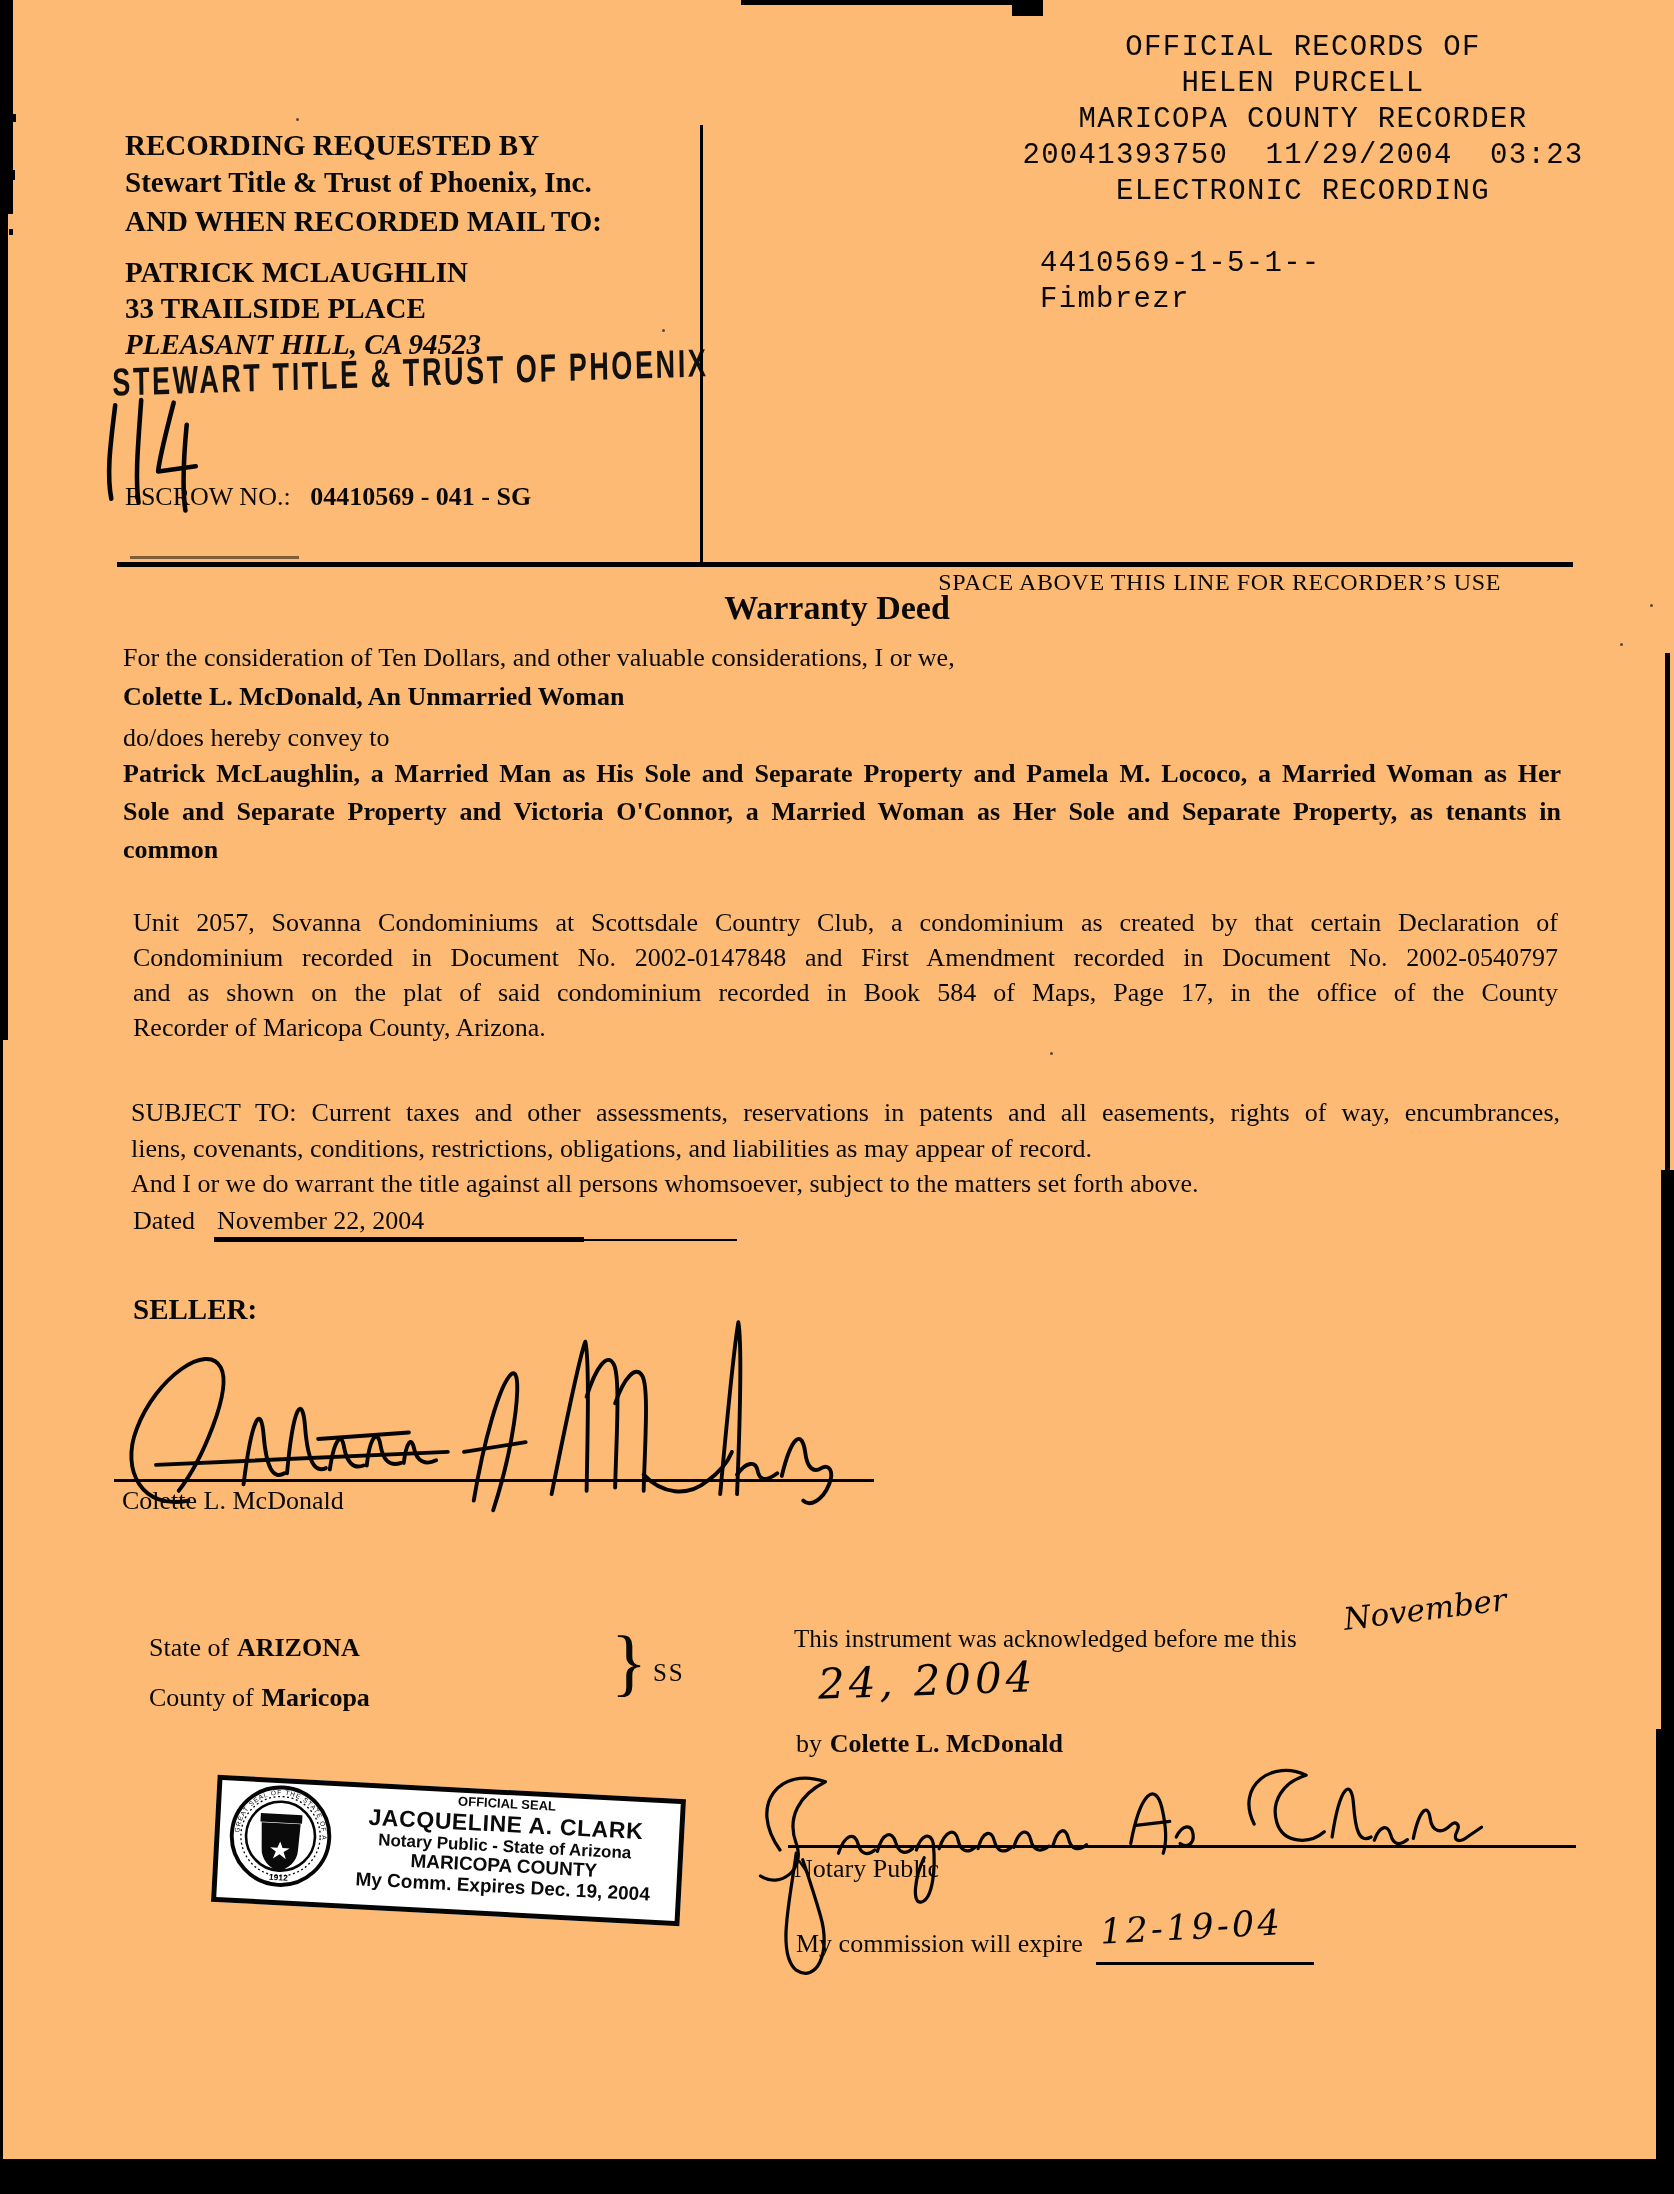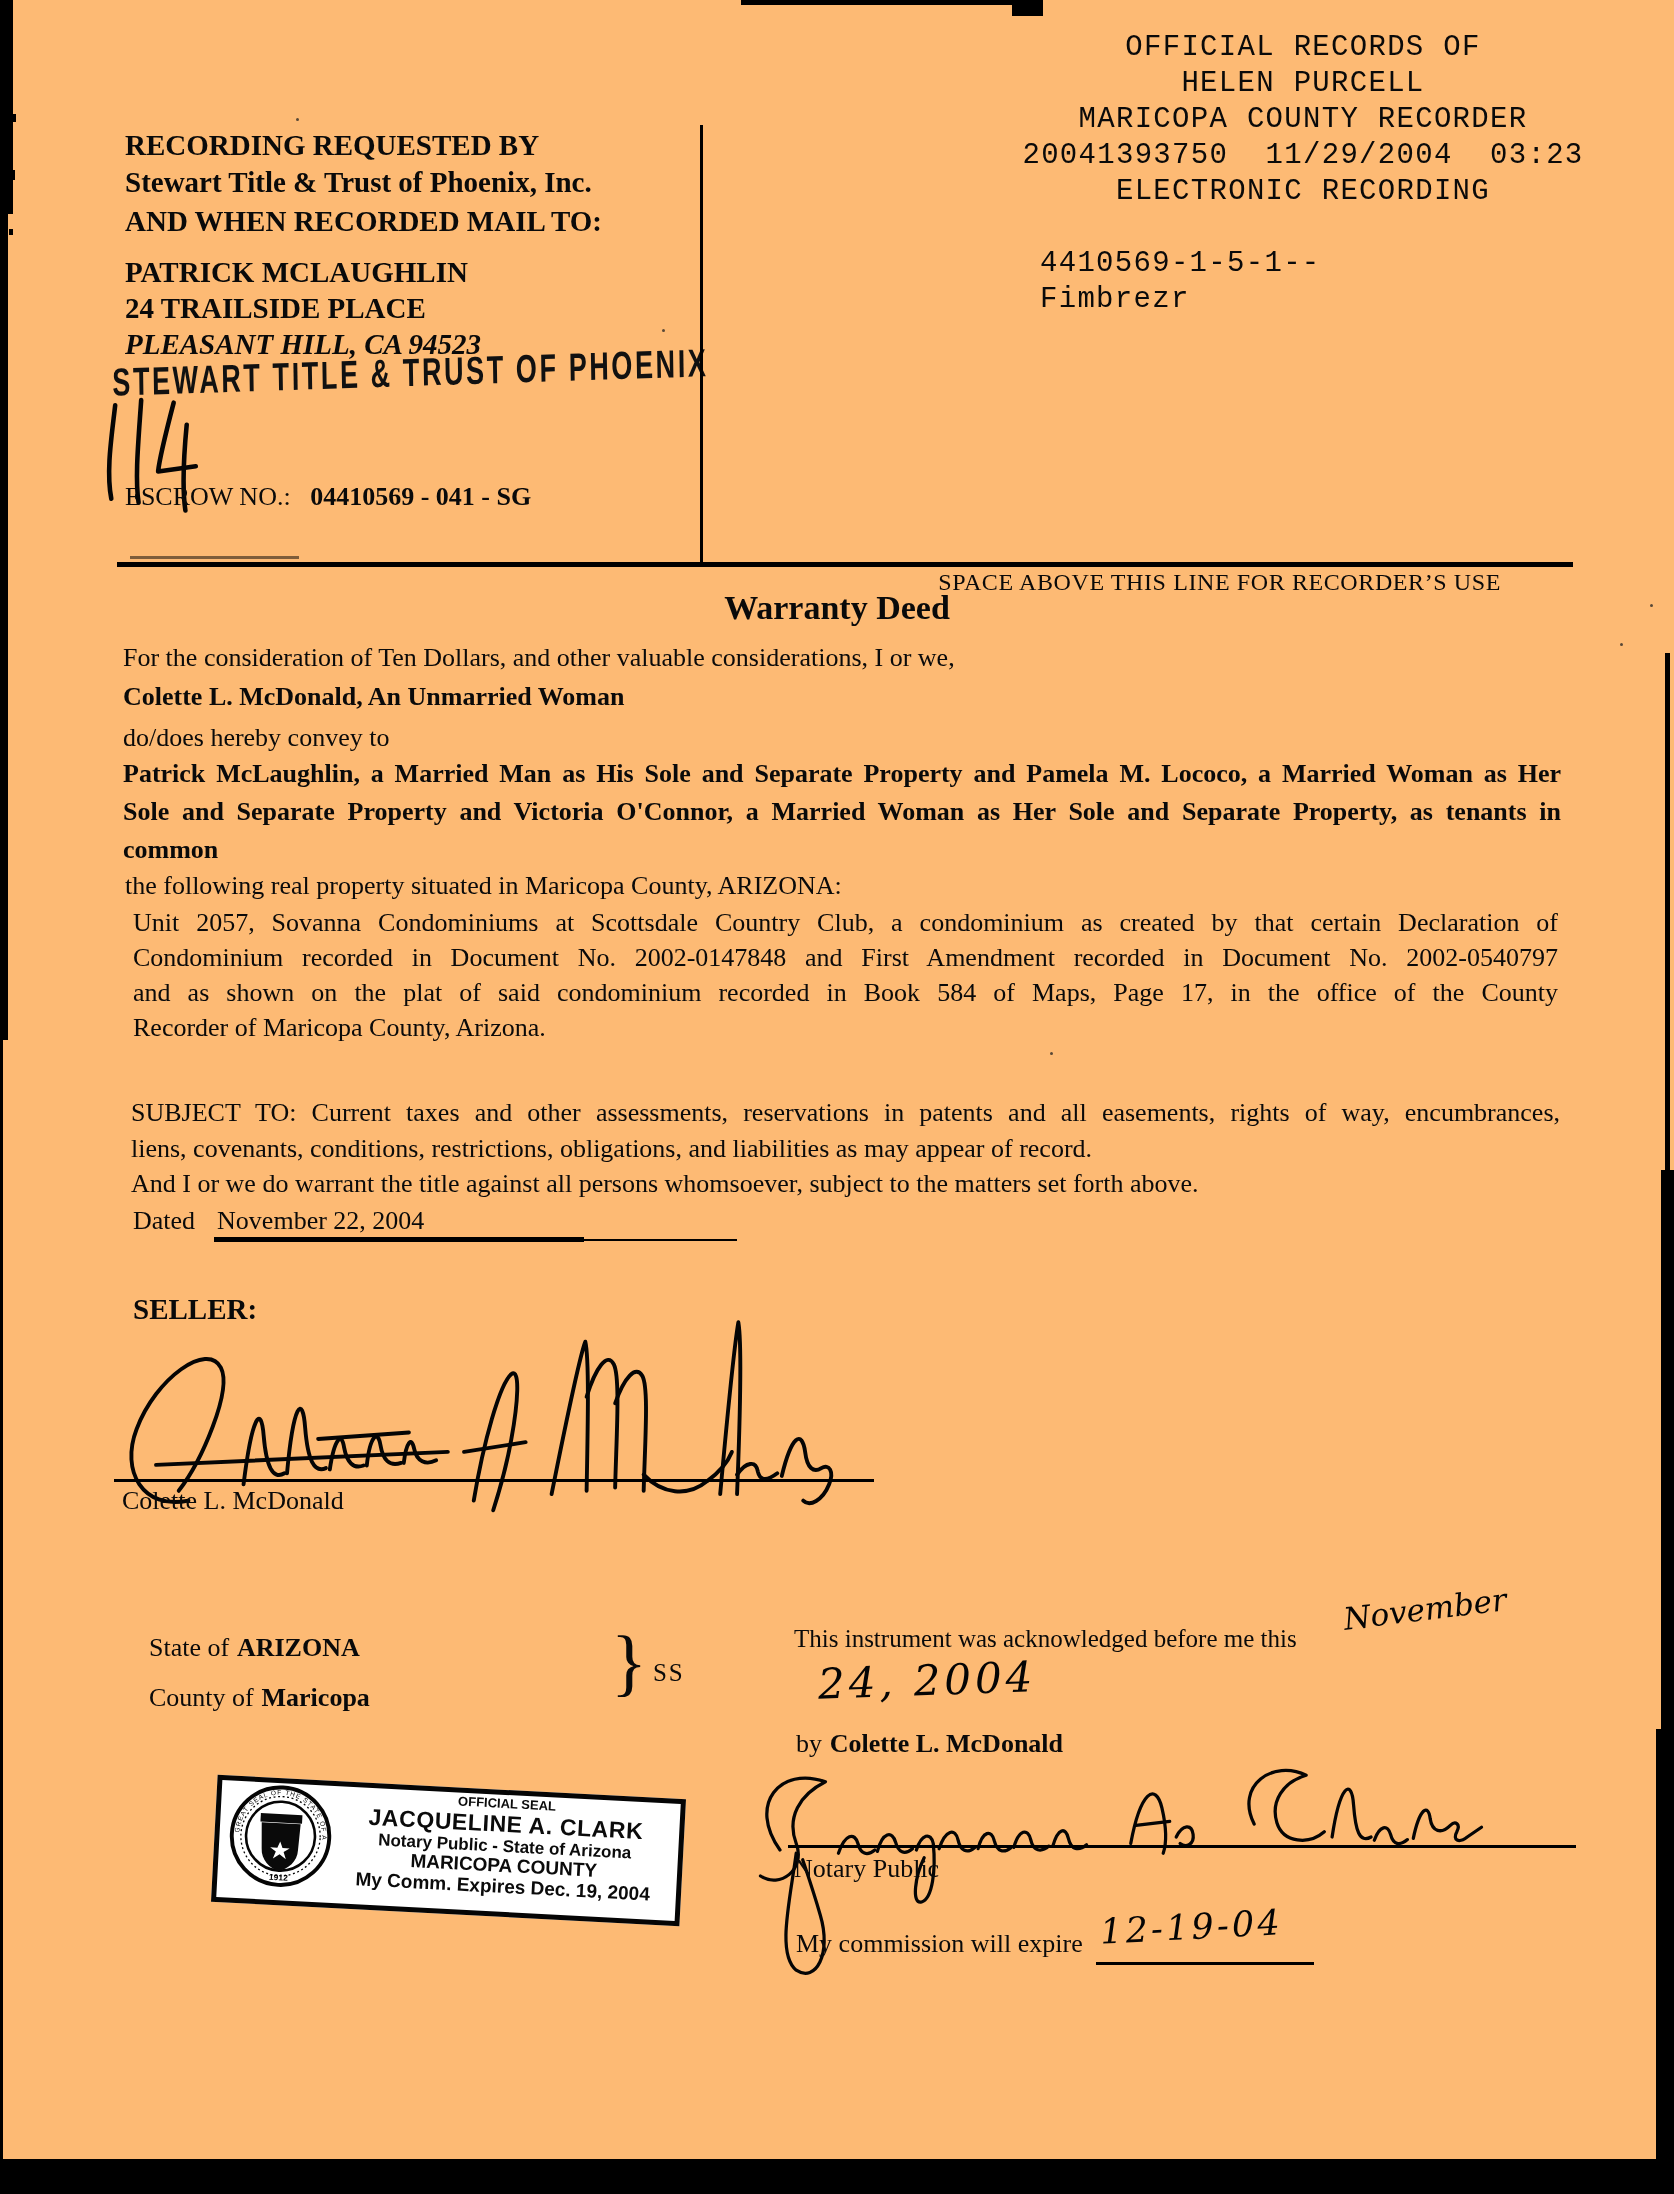--- a/index.html
+++ b/index.html
@@ -70,21 +70,21 @@
     <div class="mono">ELECTRONIC RECORDING</div>
     <div class="mono">&nbsp;</div>
     <div class="mono monoleft">4410569-1-5-1--</div>
     <div class="mono monoleft">Fimbrezr</div>
   </div>
 
   <div class="abs serifbold" style="left:125px;top:129px;">RECORDING REQUESTED BY</div>
   <div class="abs serifbold" style="left:125px;top:166px;">Stewart Title &amp; Trust of Phoenix, Inc.</div>
   <div class="abs serifbold" style="left:125px;top:205px;">AND WHEN RECORDED MAIL TO:</div>
   <div class="abs serifbold" style="left:125px;top:256px;">PATRICK MCLAUGHLIN</div>
-  <div class="abs serifbold" style="left:125px;top:292px;">24 TRAILSIDE PLACE</div>
+  <div class="abs serifbold" style="left:125px;top:292px;">33 TRAILSIDE PLACE</div>
   <div class="abs serifbold" style="left:125px;top:328px;font-style:italic;">PLEASANT HILL, CA  94523</div>
 
   <div class="abs stamp" style="left:112px;top:361px;">STEWART TITLE &amp; TRUST OF PHOENIX</div>
   <svg style="left:97px;top:387px;" width="117" height="130" viewBox="0 0 180 200">
     <path class="stroke" stroke-width="7" d="M28,28 C22,80 14,130 22,172"></path>
     <path class="stroke" stroke-width="7" d="M68,20 C64,80 58,140 64,178"></path>
     <path class="stroke" stroke-width="7" d="M118,24 C106,70 96,110 94,130 L152,122"></path>
     <path class="stroke" stroke-width="7" d="M138,58 C134,100 130,150 136,190"></path>
   </svg>
 
@@ -103,21 +103,20 @@
   <div class="abs body40" style="left:123px;top:643px;">For the consideration of Ten Dollars, and other valuable considerations, I or we,</div>
   <div class="abs body40 bold" style="left:123px;top:682px;">Colette L. McDonald, An Unmarried Woman</div>
   <div class="abs body40" style="left:123px;top:723px;">do/does hereby convey to</div>
 
   <div class="abs jpar bold" style="left:123px;top:755px;width:1438px;">
     <div class="jline">Patrick McLaughlin, a Married Man as His Sole and Separate Property and Pamela M. Lococo, a Married Woman as Her</div>
     <div class="jline">Sole and Separate Property and Victoria O'Connor, a Married Woman as Her Sole and Separate Property, as tenants in</div>
     <div class="lline">common</div>
   </div>
 
-  <div class="abs body40" style="left:125px;top:871px;">the following real property situated in Maricopa County, ARIZONA:</div>
 
   <div class="abs jpar" style="left:133px;top:905px;width:1425px;line-height:35px;">
     <div class="jline">Unit 2057, Sovanna Condominiums at Scottsdale Country Club, a condominium as created by that certain Declaration of</div>
     <div class="jline">Condominium recorded in Document No. 2002-0147848 and First Amendment recorded in Document No. 2002-0540797</div>
     <div class="jline">and as shown on the plat of said condominium recorded in Book 584 of Maps, Page 17, in the office of the County</div>
     <div class="lline">Recorder of Maricopa County, Arizona.</div>
   </div>
 
   <div class="abs jpar" style="left:131px;top:1095px;width:1429px;line-height:36px;">
     <div class="jline">SUBJECT TO:  Current taxes and other assessments, reservations in patents and all easements, rights of way, encumbrances,</div>

